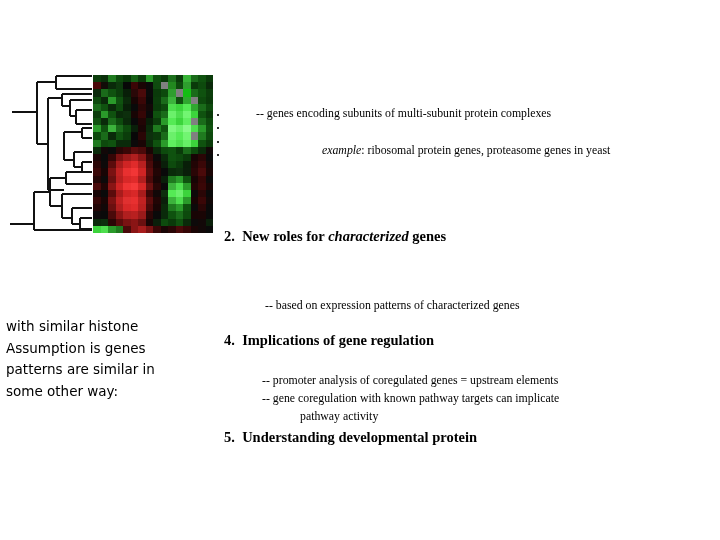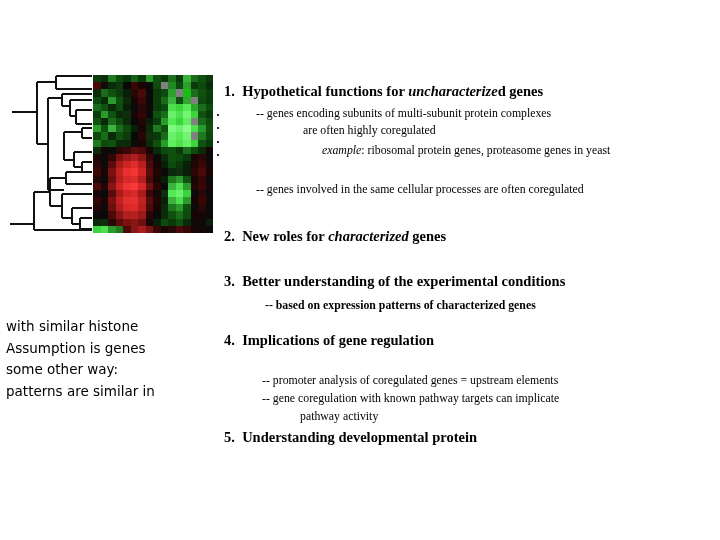--- a/index.html
+++ b/index.html
@@ -534,43 +534,35 @@
         <span></span>
         <span></span>
         <span></span>
         <span></span>
       </div>
   </div>
 
   <div id="assumption">
     <div>with similar histone</div>
     <div>Assumption is genes</div>
+    <div>patterns are similar in</div>
     <div>some other way:</div>
-    <div>patterns are similar in</div>
   </div>
 
-  <div class="num-item" style="left:224px; top:83px;">
-    <span class="num">1.</span>&nbsp;&nbsp;<span>Hypothetical functions for </span><i>uncharacterize</i><span>d genes</span>
-  </div>
   <div class="sub" style="left:256px; top:105px;">-- genes encoding subunits of multi-subunit protein complexes</div>
-  <div class="sub" style="left:303px; top:122px;">are often highly coregulated</div>
   <div class="sub" style="left:322px; top:142px;text-align:right;">
     <i>example</i><span>:  ribosomal protein genes, proteasome genes in yeast</span>
   </div>
 
-  <div class="sub" style="left:256px; top:181px;">-- genes involved in the same cellular processes are often coregulated</div>
 
   <div class="num-item" style="left:224px; top:228px;">
     <span class="num">2.</span>&nbsp;&nbsp;<span>New  roles for </span><i>characterized</i><span> genes</span>
   </div>
 
-  <div class="num-item" style="left:224px; top:273px;">
-    <span class="num">3.</span>&nbsp;&nbsp;<span>Better understanding of the experimental conditions</span>
-  </div>
-  <div class="sub" style="left:265px; top:297px;font-weight:bold;">-- based on expression patterns of characterized genes</div>
+  <div class="sub" style="left:265px; top:297px;">-- based on expression patterns of characterized genes</div>
 
   <div class="num-item" style="left:224px; top:332px;">
     <span class="num">4.</span>&nbsp;&nbsp;<span>Implications of gene regulation</span>
   </div>
   <div class="sub" style="left:262px; top:372px;">-- promoter analysis of coregulated genes = upstream elements</div>
   <div class="sub" style="left:262px; top:390px;">-- gene coregulation with known pathway targets can implicate</div>
   <div class="sub" style="left:300px; top:408px;">pathway activity</div>
 
   <div class="num-item" style="left:224px; top:429px;">
     <span class="num">5.</span>&nbsp;&nbsp;<span>Understanding developmental protein</span>

